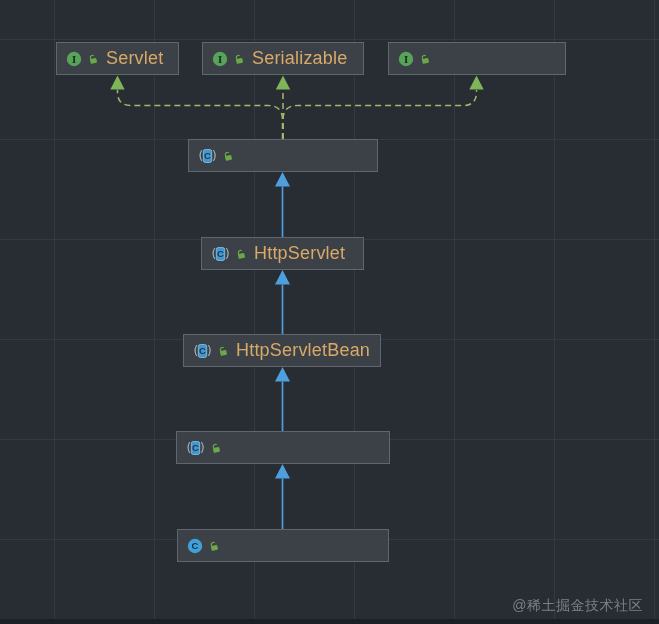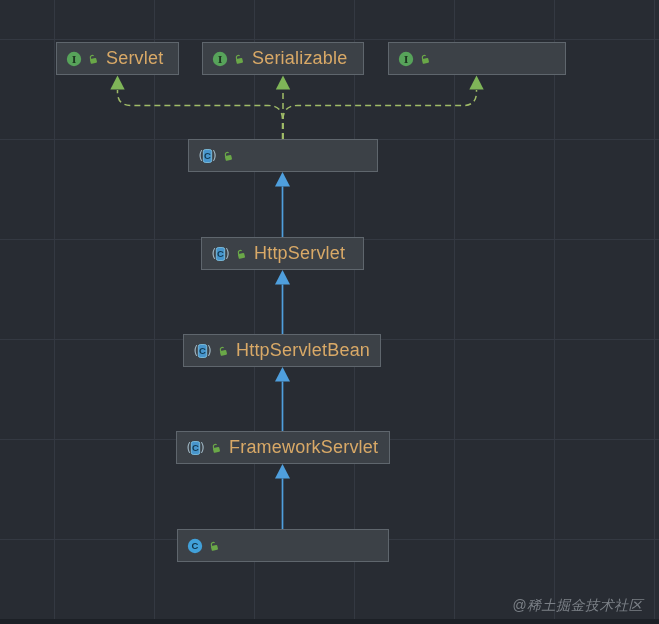--- a/index.html
+++ b/index.html
@@ -39,21 +39,20 @@
   .ico-abs-glyph{fill:#123a52;font:bold 9.5px "Liberation Sans",sans-serif;}
   .ico-abs-paren{fill:#9fb6c3;font:12px "DejaVu Sans",sans-serif;}
   .ico-cls{fill:var(--class-icon,#41a0d9);}
   .ico-cls-glyph{fill:#0e3147;font:bold 9.5px "Liberation Sans",sans-serif;}
   .ico-lock-body{fill:var(--lock-icon,#6aa848);}
   .ico-lock-shackle{stroke:var(--lock-icon,#6aa848);stroke-width:1.2;fill:none;}
   .watermark{
     position:absolute;right:16px;bottom:9px;
     font-size:14px;color:var(--watermark,#7b8087);
     letter-spacing:.5px;
-    font-style:italic;
   }
   .bottom-edge{position:absolute;left:0;right:0;bottom:0;height:5px;background:#1c2026;}
 </style>
 </head>
 <body>
 
 <div class="canvas">
 
   <svg class="edges" width="659" height="624">
 
@@ -205,21 +204,20 @@
           </svg>
         </span>
     <span class="icon lock">
       <svg width="12" height="12" viewBox="0 0 12 12">
         <g transform="rotate(-14 6 6)">
           <path class="ico-lock-shackle" d="M3.7 6 V4.5 a2.1 2.1 0 0 1 3.7 -1.4"></path>
           <rect class="ico-lock-body" x="2.8" y="5.5" width="6.4" height="4.9" rx="0.9"></rect>
         </g>
       </svg>
     </span>
-    <span class="label">FrameworkServlet</span>
   </div>
       <div class="node" style="left: 177px; top: 529px; width: 212px;">
     <span class="icon kind">
           <svg width="16" height="16" viewBox="0 0 16 16">
             <circle class="ico-cls" cx="8" cy="8" r="7.2"></circle>
             <text class="ico-cls-glyph" x="8" y="11.3" text-anchor="middle">C</text>
           </svg>
         </span>
     <span class="icon lock">
       <svg width="12" height="12" viewBox="0 0 12 12">

